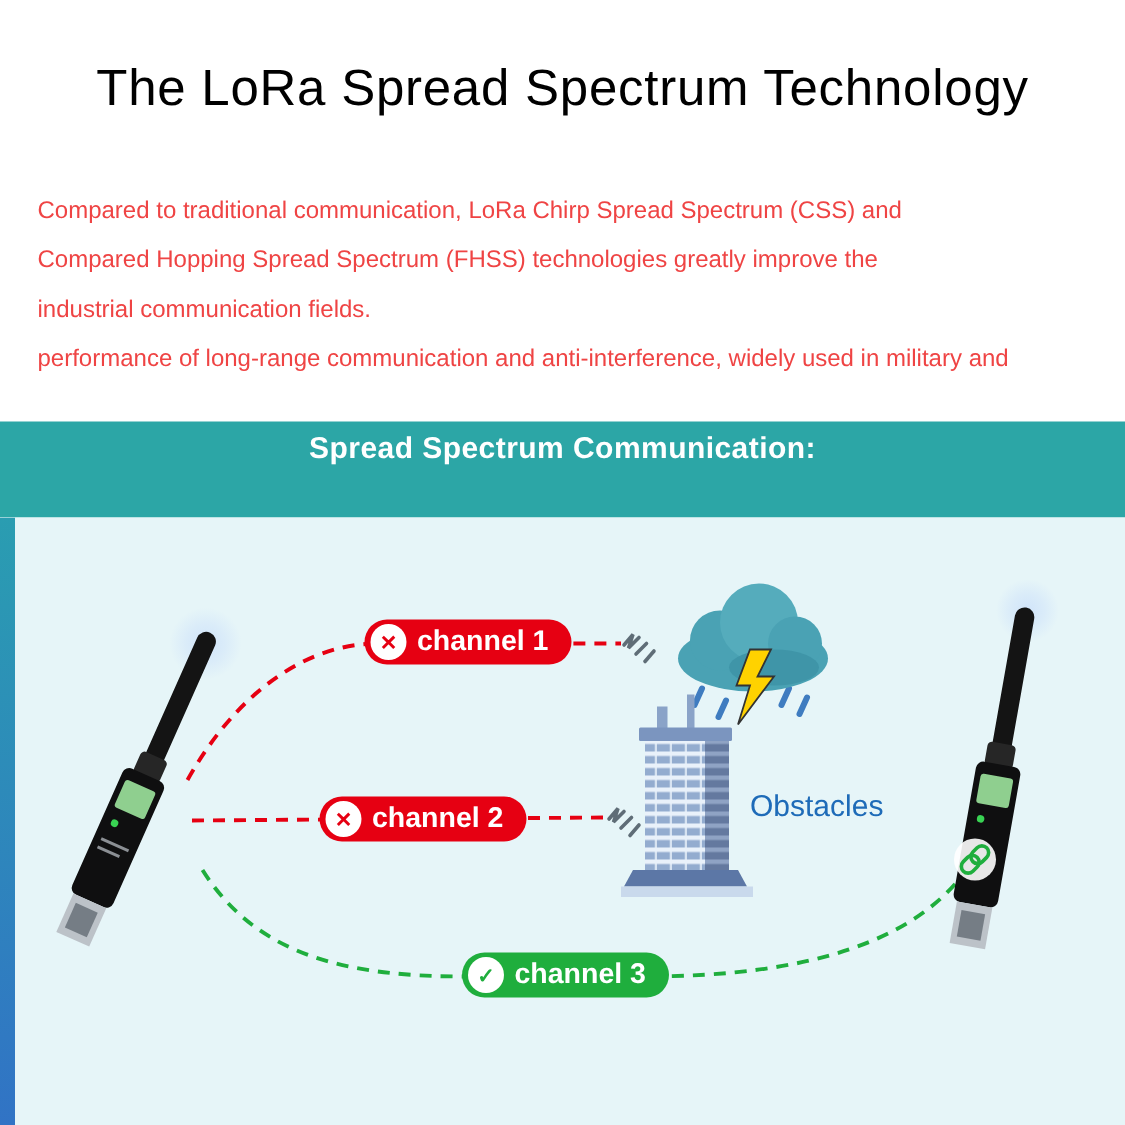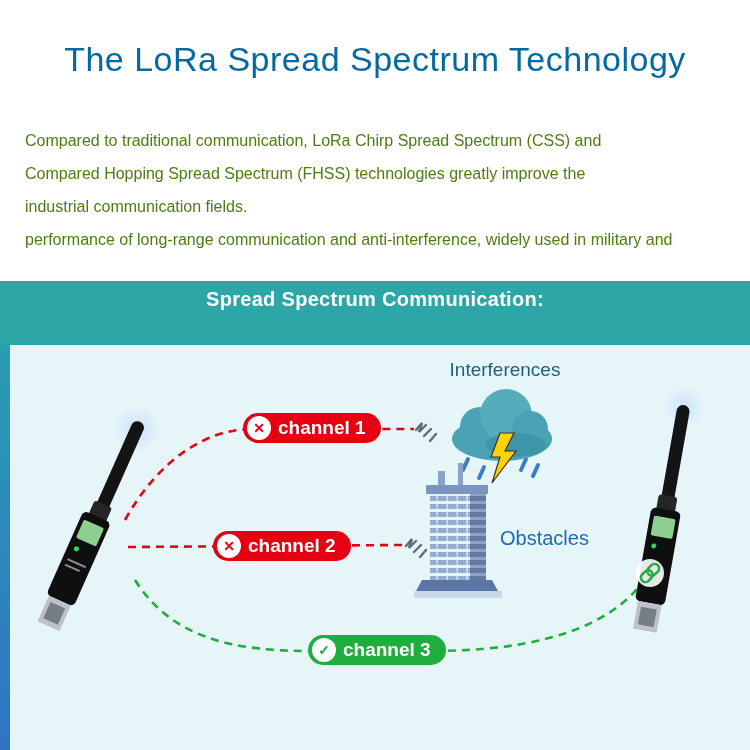--- a/index.html
+++ b/index.html
@@ -2,26 +2,26 @@
 <html><head>
 <meta charset="utf-8">
 <style>
   html,body { margin:0; padding:0; background:#ffffff; }
   .page {
     position:relative; width:750px; height:750px; overflow:hidden;
     background:#ffffff; font-family:"Liberation Sans", sans-serif;
   }
   .title {
     position:absolute; top:40px; left:0; width:750px; margin:0;
-    text-align:center; font-size:34px; font-weight:normal; color:#0369a1;
+    text-align:center; font-size:34px; font-weight:normal; color:#000000;
     letter-spacing:0.5px;
   }
   .intro {
     position:absolute; top:124px; left:25px; width:715px;
-    color:#4d7c0f; font-size:16px; line-height:33px; white-space:nowrap;
+    color:#ef4444; font-size:16px; line-height:33px; white-space:nowrap;
   }
   .panel { position:absolute; left:0; top:281px; width:750px; height:469px; }
   .panel-header {
     box-sizing:border-box; height:64px; padding-top:3px;
     background:#2ca6a6; color:#ffffff; text-align:center;
     font-size:20px; font-weight:600; line-height:30px; letter-spacing:0.3px;
   }
   .panel-body {
     position:absolute; top:64px; left:0; width:750px; height:405px;
     background:#e6f5f8; overflow:hidden;
@@ -161,21 +161,20 @@
 
         <g transform="translate(650,228)">
           <circle cx="0" cy="0" r="14" fill="#ffffff" opacity="0.9"></circle>
           <g transform="rotate(-45)" stroke="#1fae3d" stroke-width="2.4" fill="none">
             <rect x="-11" y="-4.5" width="13" height="9" rx="4.5"></rect>
             <rect x="-2" y="-4.5" width="13" height="9" rx="4.5"></rect>
           </g>
         </g>
       </svg>
 
-      <div class="lbl lbl-interferences">Interferences</div>
       <div class="lbl lbl-obstacles">Obstacles</div>
 
       <div class="pill pill-red pill-1">
         <span class="pill-icon">✕</span>
         <span class="pill-text">channel 1</span>
       </div>
       <div class="pill pill-red pill-2">
         <span class="pill-icon">✕</span>
         <span class="pill-text">channel 2</span>
       </div>

